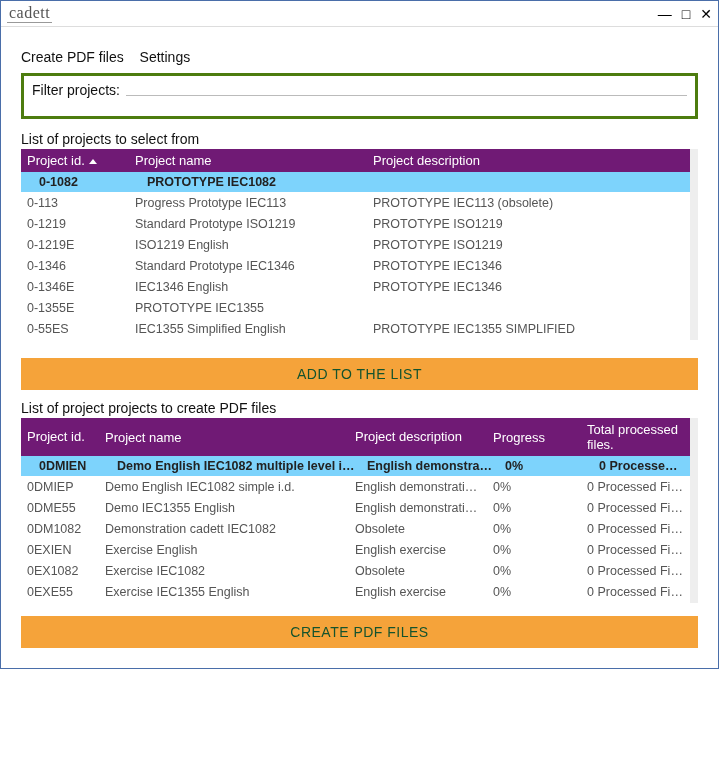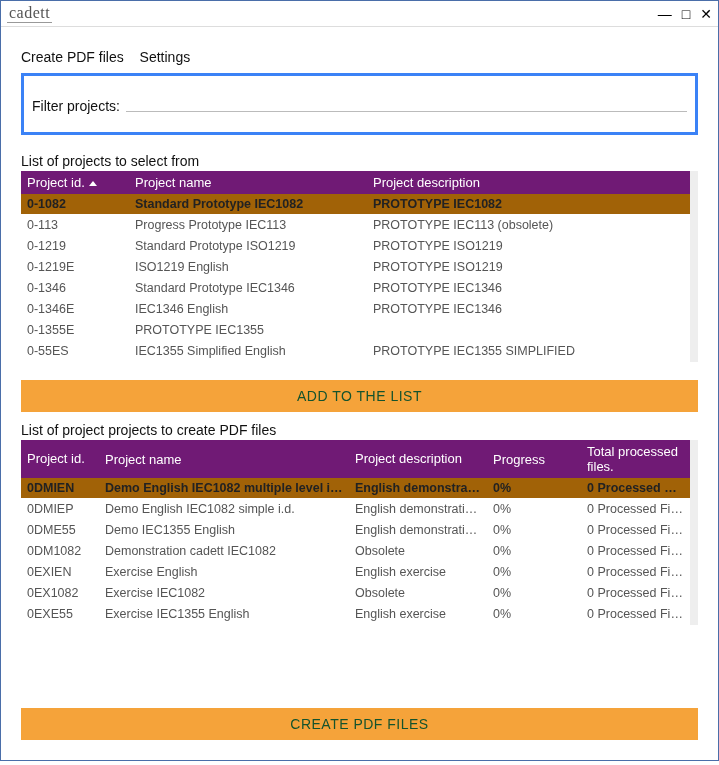--- a/index.html
+++ b/index.html
@@ -4,40 +4,40 @@
 <style>
   * { box-sizing: border-box; margin: 0; padding: 0; }
   body {
     font-family: "Segoe UI", Tahoma, sans-serif;
     font-size: 13px;
     background: #fff;
     width: 719px;
     height: 765px;
     overflow: hidden;
   }
-  .window { width: 719px; height: 761px; border: 1px solid #4a6ea9; position: relative; }
+  .window { width: 719px; height: 669px; border: 1px solid #4a6ea9; position: relative; }
   .titlebar {
     height: 26px;
     display: flex;
     align-items: center;
     justify-content: space-between;
     padding: 0 6px;
     background: #fff;
     border-bottom: 1px solid #ddd;
   }
   .logo { font-family: Georgia, serif; font-size: 16px; color: #555; letter-spacing: 0.5px; border-bottom:1px solid #999; padding:0 2px;}
   .win-controls { display: flex; gap: 10px; font-size: 14px; }
   .win-controls span { cursor: default; }
   .content { padding: 22px 20px 0 20px; }
   .menubar { font-size: 14px; color: #111; margin-bottom: 8px; }
   .menubar span { margin-right: 12px; }
   .filter-box {
-    border: 3px solid #3b82f6;
-    padding: 22px 8px 18px 8px;
-    margin-bottom: 18px;
+    border: 3px solid #4d7c0f;
+    padding: 6px 8px 18px 8px;
+    margin-bottom: 12px;
     background: #fff;
   }
   .filter-label-row { display:flex; align-items:center; gap:6px; }
   .filter-label { font-size: 14px; color: #111; }
   .filter-underline { flex:1; border-top:1px solid #bbb; margin-top:10px; }
   .section-title { font-size: 14px; color: #111; margin: 4px 0 2px 0; }
   .table-area { border-right: 8px solid #eee; margin-bottom:2px; }
   .thead {
     display: flex;
     background: #701a75;
@@ -47,21 +47,21 @@
   }
   .thead .cell { padding: 4px 6px; }
   .thead.sort .cell:first-child::after { content:" "; }
   .sort-ind {
     display:inline-block; width:0;height:0;
     border-left:4px solid transparent;border-right:4px solid transparent;
     border-bottom:5px solid #fff; margin-left:4px; vertical-align:middle;
   }
   .row { display:flex; font-size: 12.5px; color:#555; border-bottom:1px solid #fff; align-items:center; }
   .row .cell { padding: 3px 6px; white-space:nowrap; overflow:hidden; text-overflow:ellipsis; }
-  .row.sel { background:#a16207; color:#222; font-weight:600; }
+  .row.sel { background:#7dd3fc; color:#222; font-weight:600;padding-left:12px; }
   
   .t1 .c-id { width: 108px; }
   .t1 .c-name { width: 238px; }
   .t1 .c-desc { flex:1; }
   
   .t2 .c-id { width: 78px; }
   .t2 .c-name { width: 250px; }
   .t2 .c-desc { width: 138px; }
   .t2 .c-prog { width: 94px; }
   .t2 .c-total { flex:1; text-align:left; }
@@ -108,21 +108,20 @@
       <div class="thead sort">
         <div class="cell c-id">
           <span>Project id.</span><span class="sort-ind"></span>
         </div>
         <div class="cell c-name">Project name</div>
         <div class="cell c-desc">Project description</div>
       </div>
       <div id="avail-rows">
           <div class="row sel">
             <div class="cell c-id">0-1082</div>
-            <div class="cell c-name">Standard Prototype IEC1082</div>
             <div class="cell c-desc">PROTOTYPE IEC1082</div>
           </div>
           <div class="row">
             <div class="cell c-id">0-113</div>
             <div class="cell c-name">Progress Prototype IEC113</div>
             <div class="cell c-desc">PROTOTYPE IEC113 (obsolete)</div>
           </div>
           <div class="row">
             <div class="cell c-id">0-1219</div>
             <div class="cell c-name">Standard Prototype ISO1219</div>

